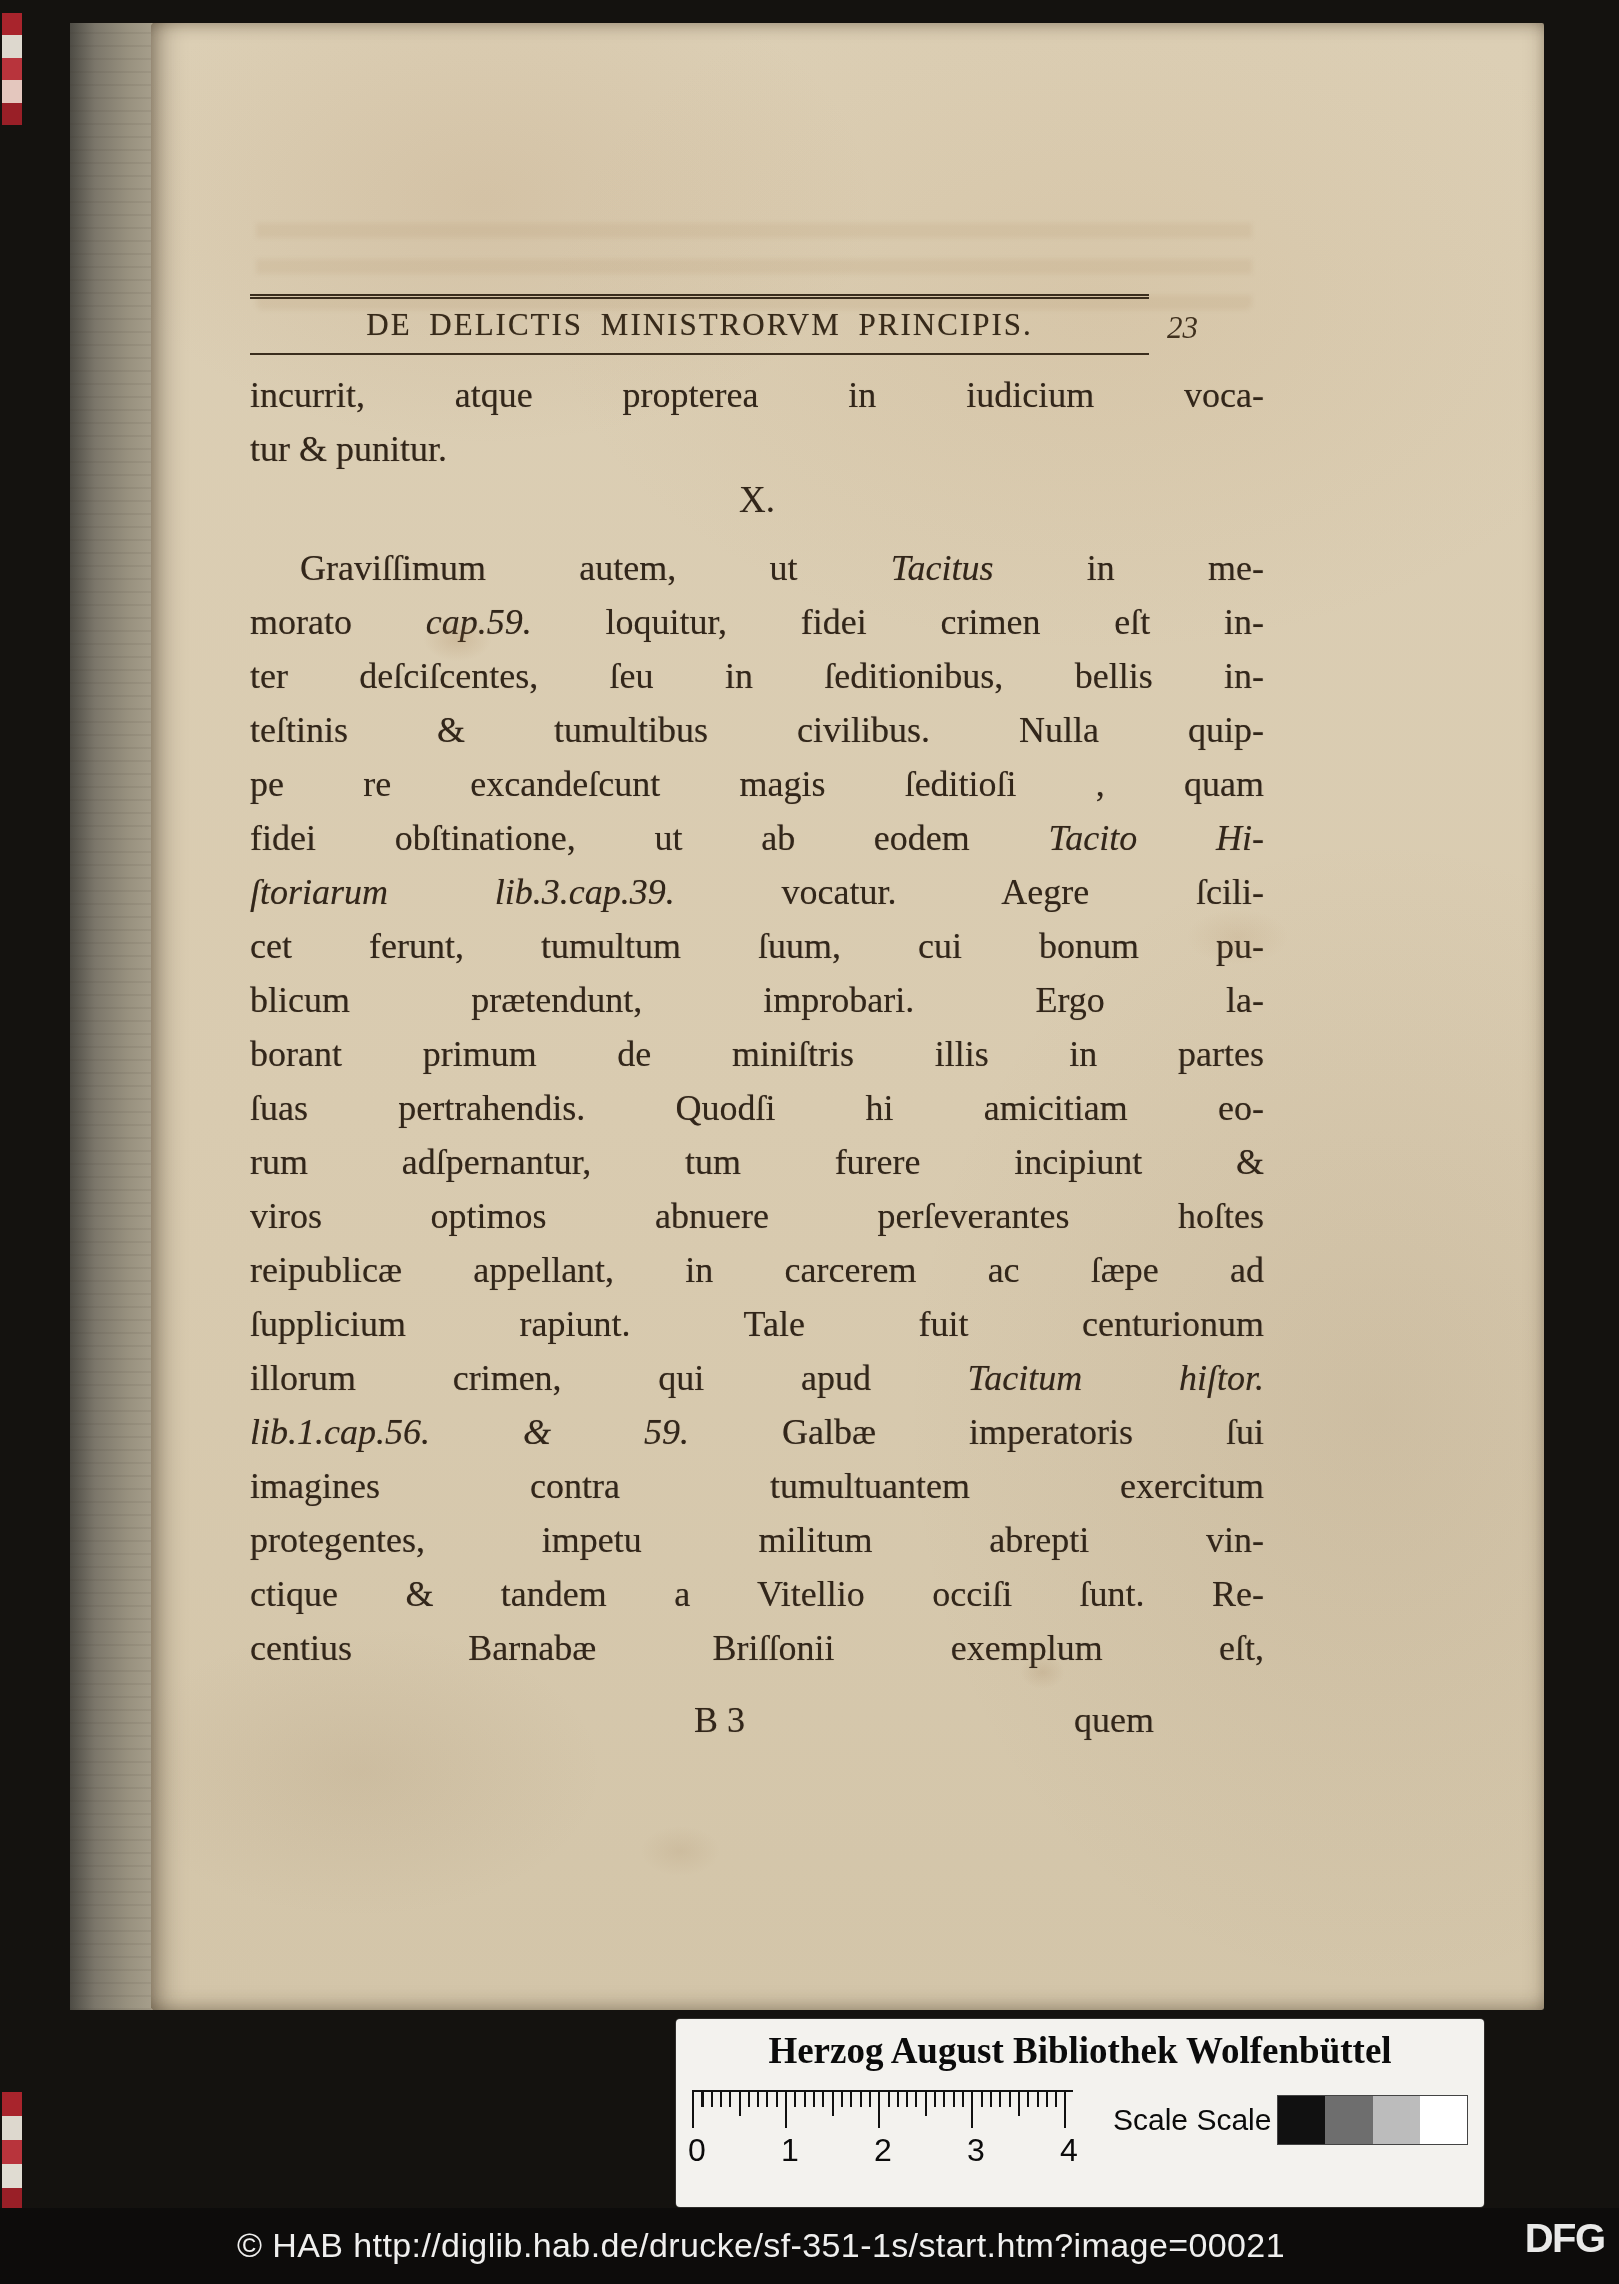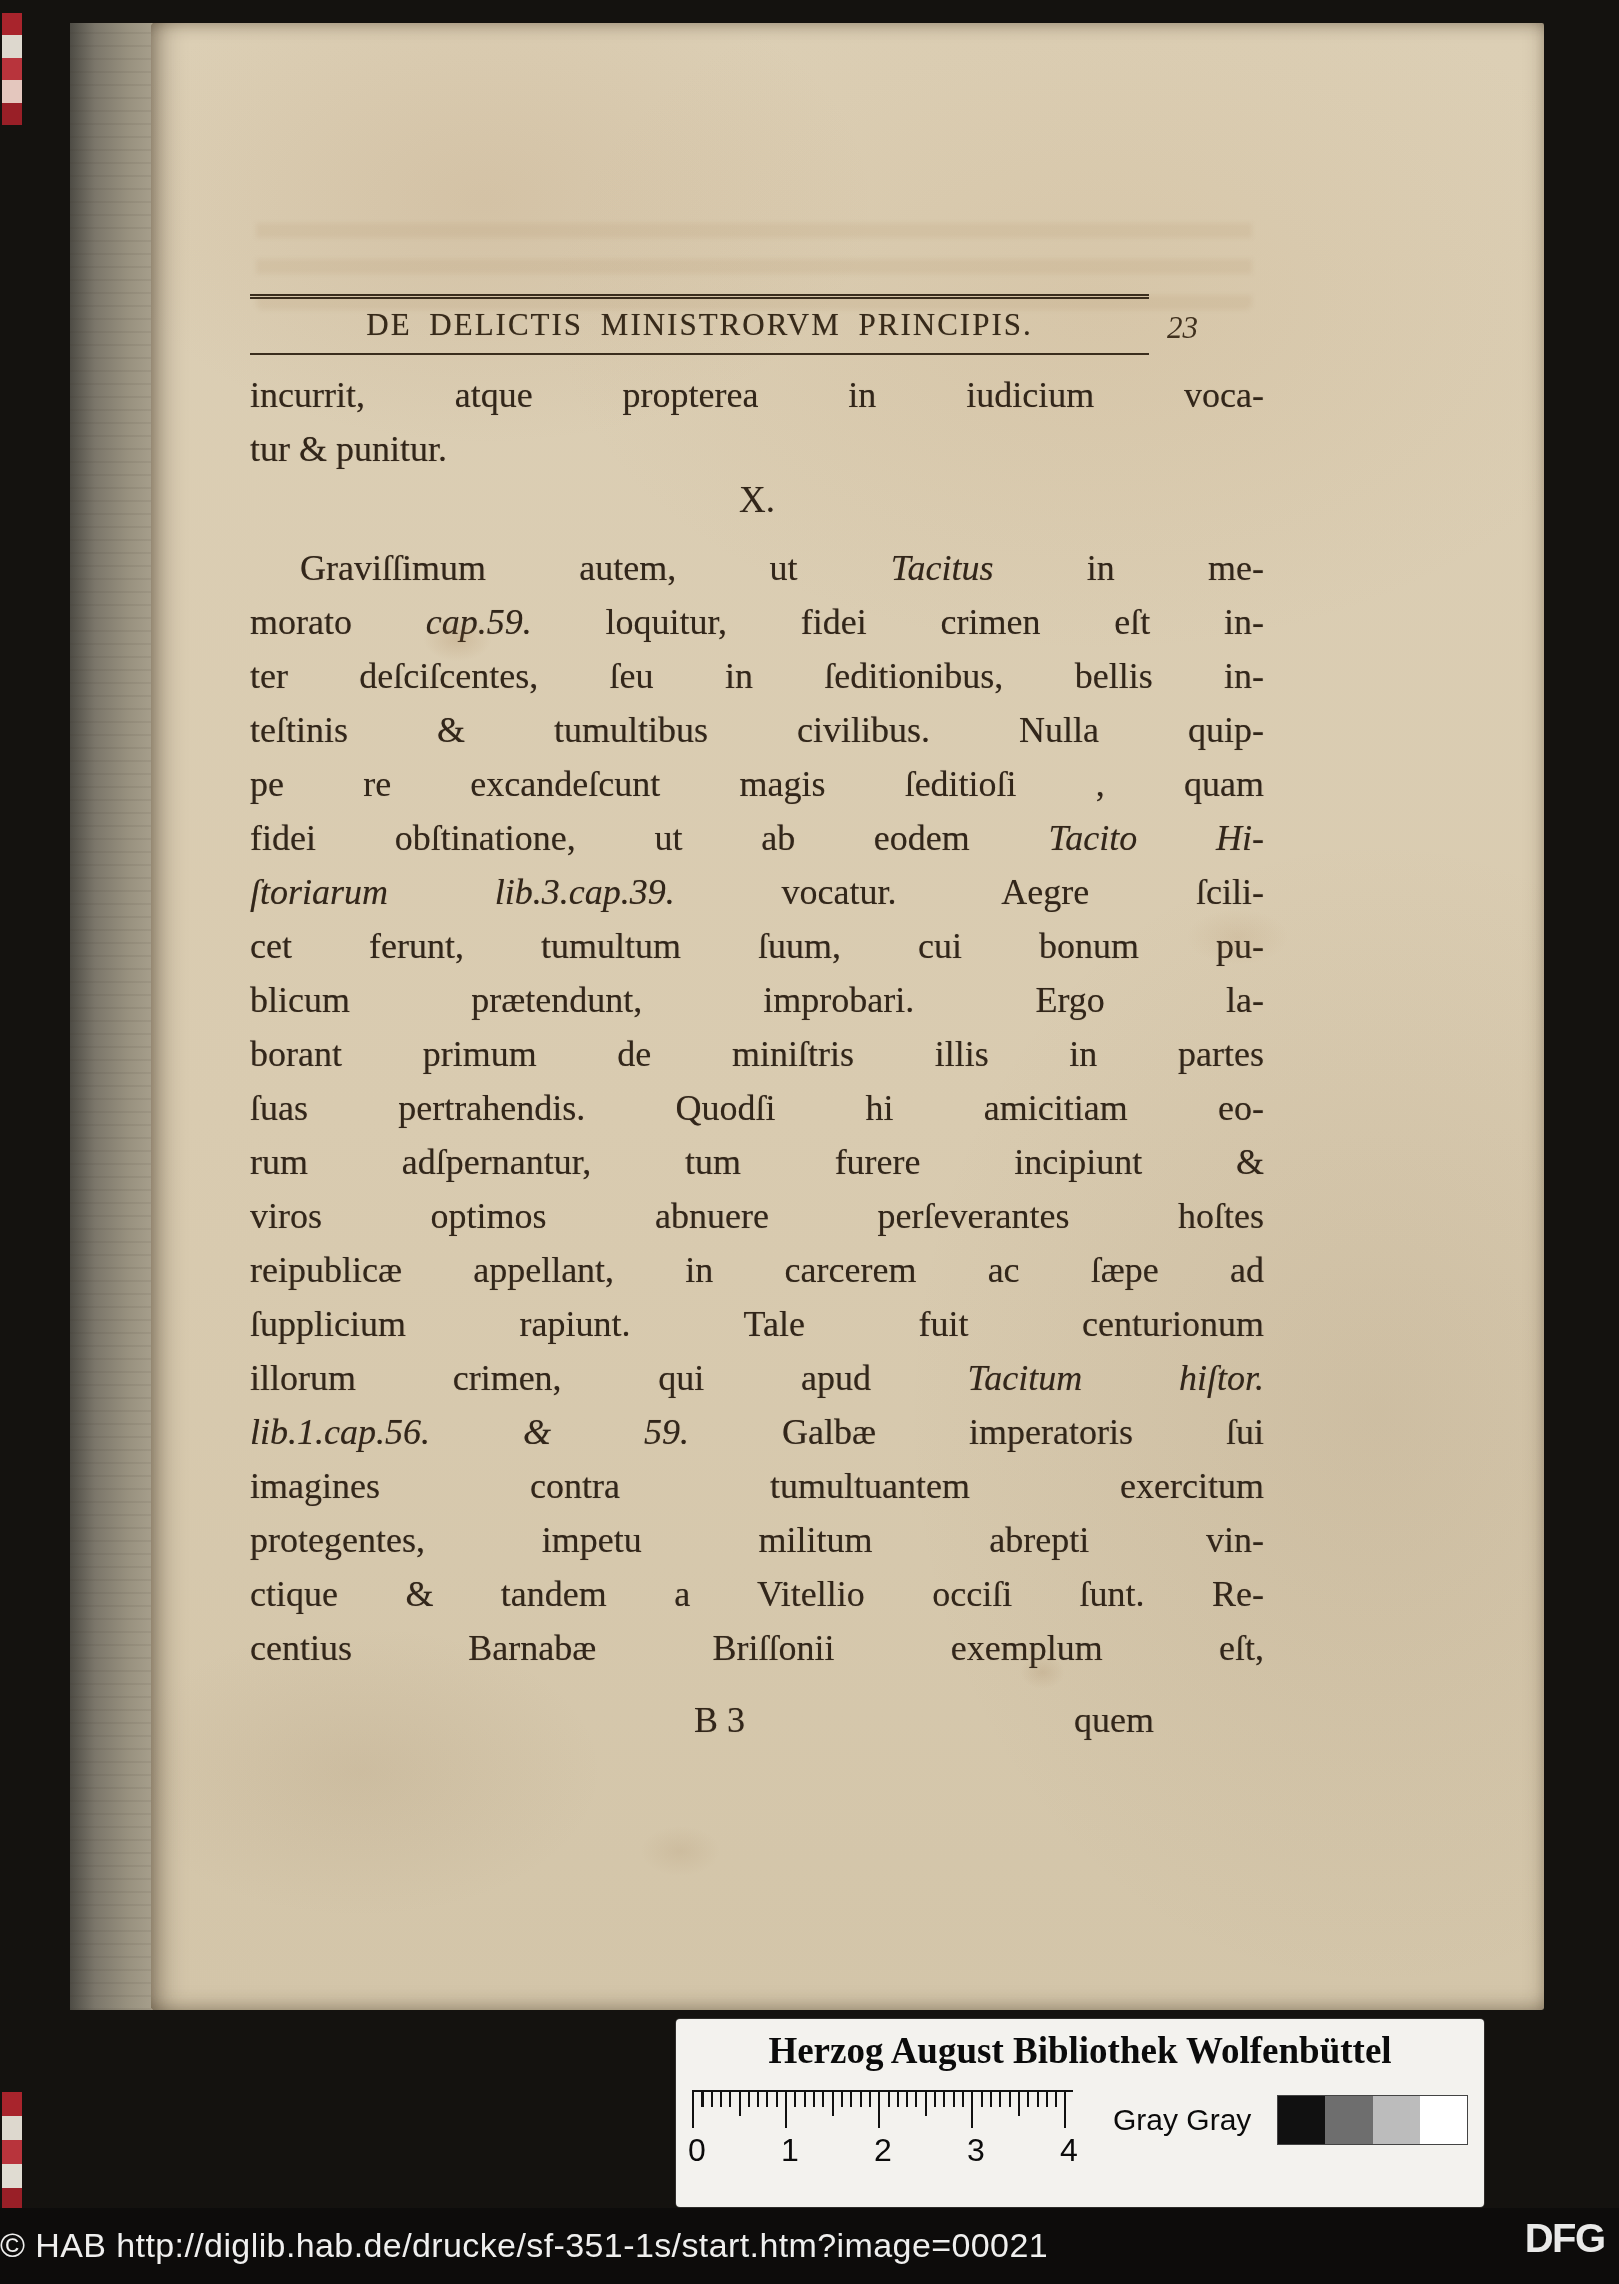--- a/index.html
+++ b/index.html
@@ -88,21 +88,21 @@
   #ruler-numbers span { position:absolute; top:0; transform:translateX(-50%);
     font-size:32px; color:#0b0b0b; }
   #grayscale-label { position:absolute; left:437px; top:84px; font-size:30px; color:#0b0b0b; }
   #gray-patches { position:absolute; left:601px; top:76px; width:191px; height:50px;
     display:flex; border:1.6px solid #444; background:#fff; }
   .patch { flex:1; }
 
   
   #footer { position:absolute; left:0; top:2208px; width:1619px; height:76px; background:#0d0c0b;
     font-family:"Liberation Sans","DejaVu Sans",sans-serif; }
-  #copyright { position:absolute; left:0; top:18px; width:1522px; text-align:left;
+  #copyright { position:absolute; left:0; top:18px; width:1522px; text-align:center;
     font-size:34px; color:#efefee; letter-spacing:0.4px; }
   #dfg-logo { position:absolute; right:14.6px; top:8px; font-size:40px; font-weight:bold;
     letter-spacing:-1.6px; color:#e9e9e8; font-family:"Liberation Sans","DejaVu Sans",sans-serif; }
 </style>
 </head>
 <body>
 
 <div id="canvas">
 
   <div class="colorbar" id="colorbar-top">
@@ -215,21 +215,21 @@
           <div class="tick long" style="left: 372px;"></div>
         </div>
       <div id="ruler-numbers">
           <span style="left: 4.9px;">0</span>
           <span style="left: 98px;">1</span>
           <span style="left: 191px;">2</span>
           <span style="left: 284px;">3</span>
           <span style="left: 377px;">4</span>
         </div>
     </div>
-    <div id="grayscale-label">Gray Gray</div>
+    <div id="grayscale-label">Scale Scale</div>
     <div id="gray-patches">
         <div class="patch" style="background: rgb(17, 17, 17);"></div>
         <div class="patch" style="background: rgb(110, 110, 110);"></div>
         <div class="patch" style="background: rgb(188, 188, 188);"></div>
         <div class="patch" style="background: rgb(255, 255, 255);"></div>
       </div>
   </div>
 
   <div id="footer">
     <div id="copyright">© HAB http://diglib.hab.de/drucke/sf-351-1s/start.htm?image=00021</div>

